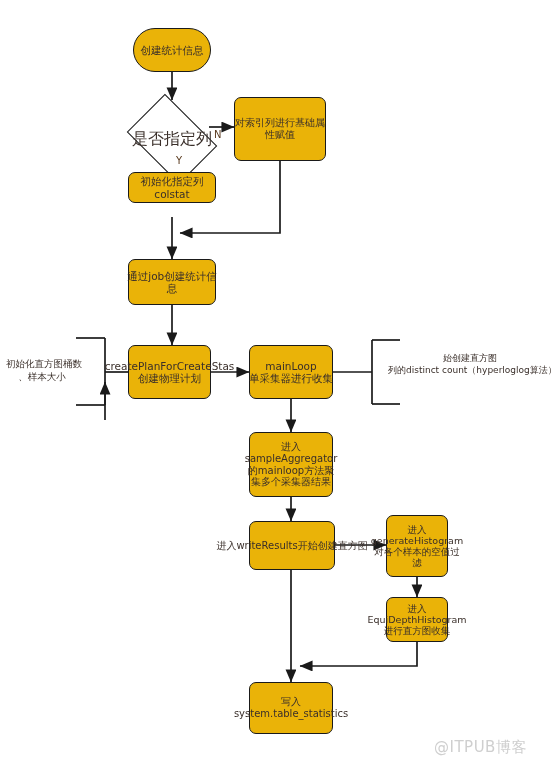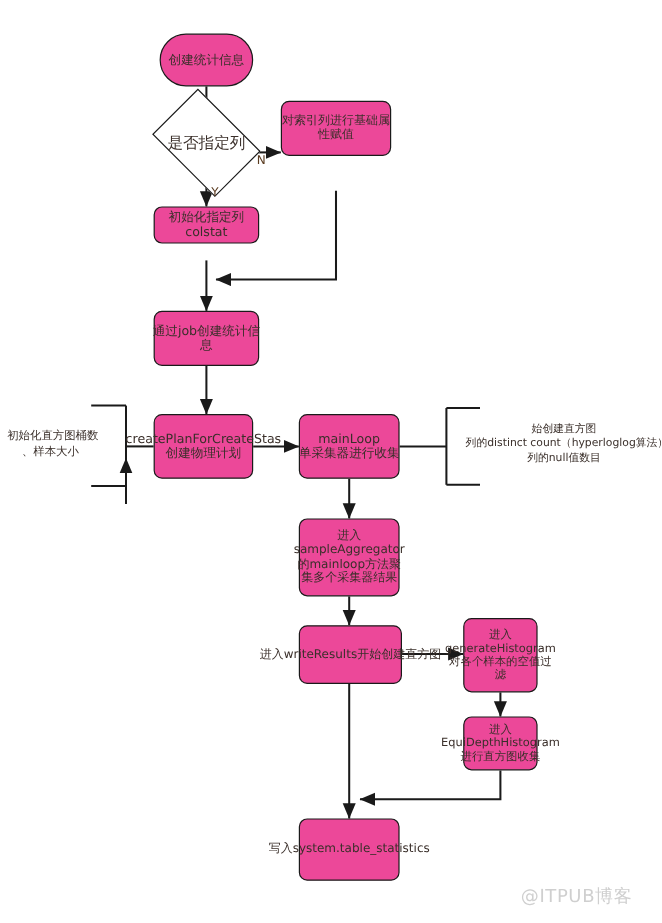--- a/index.html
+++ b/index.html
@@ -4,21 +4,21 @@
 <style>
   html,body{margin:0;padding:0;background:#ffffff;}
   body{
     width:552px;height:769px;position:relative;overflow:hidden;
     font-family:"DejaVu Sans","Liberation Sans",sans-serif;
   }
   #canvas{position:absolute;left:0;top:0;width:552px;height:769px;}
   .node{
     position:absolute;box-sizing:border-box;
     border:1.6px solid #1a1a1a;
-    background:#ec4899;
+    background:#eab308;
     display:flex;align-items:center;justify-content:center;
     text-align:center;
     color:#3a2f2a;
     line-height:1.18;
     white-space:nowrap;
   }
   .node .txt{display:block;}
   .stadium{border-radius:22px;}
   .rrect{border-radius:7px;}
   .diamond{
@@ -93,26 +93,26 @@
     <path d="M291,570 L291,682" marker-end="url(#arw)"></path>
 
     <path d="M417,642 L417,666 L300,666" marker-end="url(#arw)"></path>
   </g>
 </svg>
 
 <div class="node stadium" style="left:133px;top:28px;width:78px;height:44px;font-size:10.5px;">
   <span class="txt">创建统计信息</span>
 </div>
 
-<div class="diamond" style="left:135px;top:92px;width:74px;height:54px;font-size:13px;">
+<div class="diamond" style="left:135px;top:112px;width:74px;height:54px;font-size:16px;">
   <span class="dshape"></span>
   <span class="txt">是否指定列</span>
 </div>
 
-<div class="node rrect" style="left:234px;top:84px;width:92px;height:46px;font-size:10px;flex-direction:column;">
+<div class="node rrect" style="left:234px;top:97px;width:92px;height:64px;font-size:10px;flex-direction:column;">
   <span class="txt">对索引列进行基础属</span>
   <span class="txt">性赋值</span>
 </div>
 
 <div class="node rrect" style="left:128px;top:172px;width:88px;height:31px;font-size:10.5px;flex-direction:column;">
   <span class="txt">初始化指定列</span>
   <span class="txt">colstat</span>
 </div>
 
 <div class="node rrect" style="left:128px;top:259px;width:88px;height:46px;font-size:10.5px;flex-direction:column;">
@@ -148,32 +148,31 @@
   <span class="txt">对各个样本的空值过</span>
   <span class="txt">滤</span>
 </div>
 
 <div class="node rrect" style="left:386px;top:597px;width:62px;height:45px;font-size:9.5px;flex-direction:column;overflow:visible;">
   <span class="txt">进入</span>
   <span class="txt">EquiDepthHistogram</span>
   <span class="txt">进行直方图收集</span>
 </div>
 
-<div class="node rrect" style="left:249px;top:682px;width:84px;height:52px;font-size:10px;flex-direction:row;overflow:visible;text-align:right;">
+<div class="node rrect" style="left:249px;top:682px;width:84px;height:52px;font-size:10px;flex-direction:column;overflow:visible;text-align:right;">
   <span class="txt">写入</span>
   <span class="txt">system.table_statistics</span>
 </div>
 
 <div class="label" style="left:214px;top:129px;font-size:10px;">N</div>
 <div class="label" style="left:176px;top:155px;font-size:10px;">Y</div>
 
 <div class="note" style="left:6px;top:358px;width:72px;font-size:9.5px;">
   <span style="display:block;">初始化直方图桶数</span>
   <span style="display:block;">、样本大小</span>
 </div>
 
 <div class="note" style="left:388px;top:352px;width:164px;font-size:9px;">
   <span style="display:block;">始创建直方图</span>
   <span style="display:block;">列的distinct count（hyperloglog算法）</span>
-  <span style="display:block;">列的null值数目</span>
 </div>
 
 <div class="watermark" style="left:434px;top:738px;">@ITPUB博客</div>
 
 </body></html>

